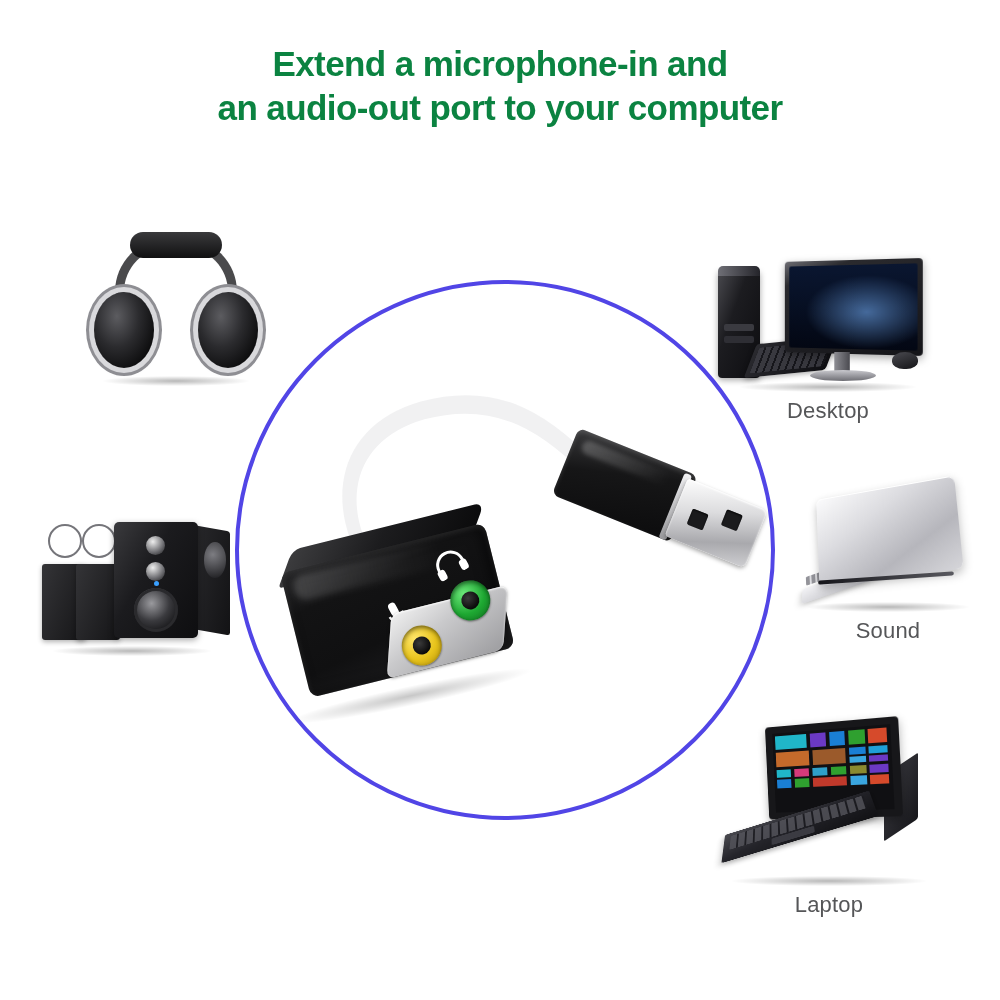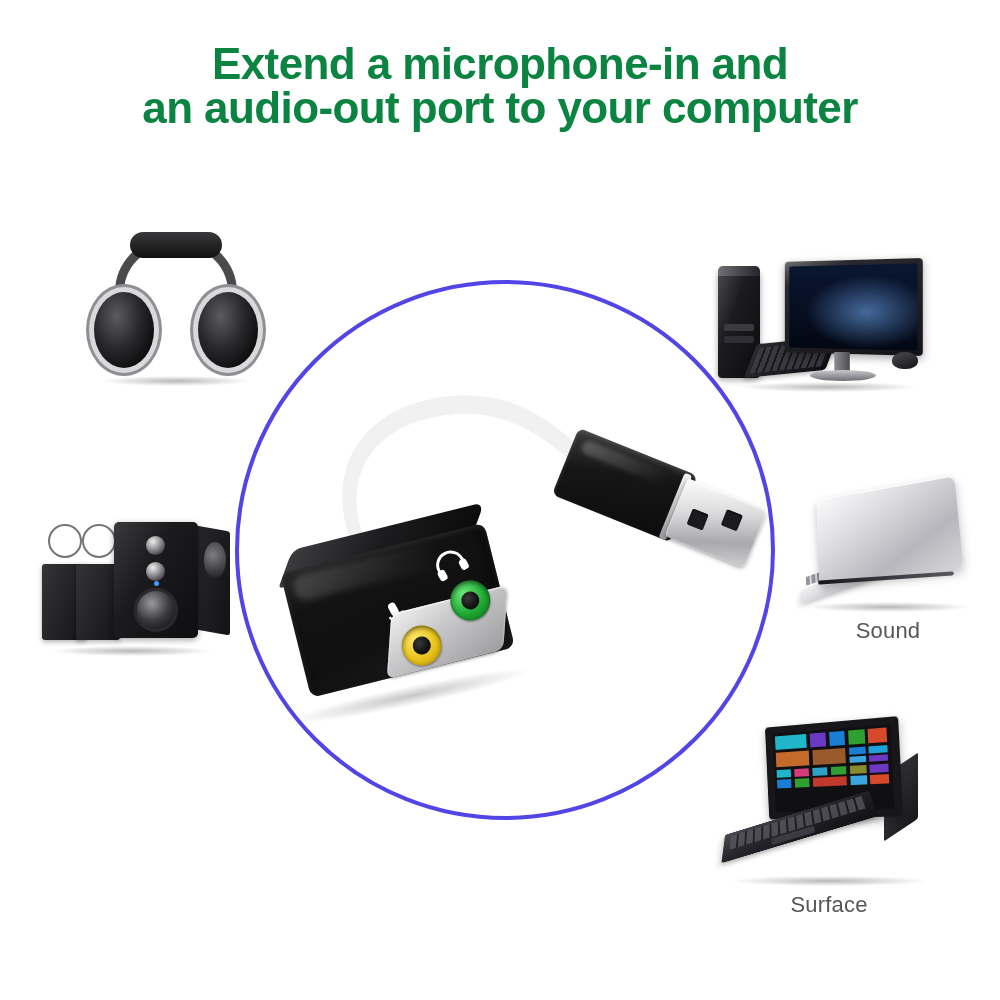--- a/index.html
+++ b/index.html
@@ -6,21 +6,21 @@
   body{
     width:1000px;height:1000px;background:#ffffff;
     font-family:"Liberation Sans","DejaVu Sans",sans-serif;
     overflow:hidden;position:relative;
   }
   #stage{position:absolute;inset:0;width:1000px;height:1000px;}
 
   
   .headline{
     position:absolute;left:0;top:42px;width:1000px;text-align:center;
-    color:#0b8341;font-weight:700;font-size:44px;line-height:44px;
+    color:#0b8341;font-weight:700;font-size:35px;line-height:44px;
     letter-spacing:-0.6px;
   }
   .headline .l2{display:block;}
   .subtitle{
     position:absolute;left:0;top:148px;width:1000px;text-align:center;
     color:#58585a;font-size:26px;font-weight:400;letter-spacing:0.1px;
   }
 
   
   .ring{
@@ -350,20 +350,21 @@
         <span class="keys"></span>
       </div>
       <div class="dk-monitor">
         <div class="dk-screen"></div>
       </div>
       <div class="dk-stand"></div>
       <div class="dk-base"></div>
       <div class="dk-mouse"></div>
       <div class="shadow"></div>
     </div>
+    <div class="cap">Desktop</div>
   </div>
 
   <div class="item" id="cell-laptop">
     <div class="art">
       <div class="lt-kbd"></div>
       <div class="lt-base"></div>
       <div class="lt-lid"></div>
       <div class="lt-gap"></div>
       <div class="shadow"></div>
     </div>
@@ -398,16 +399,16 @@
             <i style="left: 66%; top: 59%; width: 13%; height: 10%; background: rgb(58, 166, 224);"></i>
             <i style="left: 82%; top: 59%; width: 15%; height: 10%; background: rgb(214, 74, 43);"></i>
           </div>
       </div>
       <div class="sf-cover">
         <span class="keys"></span>
         <span class="pad"></span>
       </div>
       <div class="shadow"></div>
     </div>
-    <div class="cap">Surface</div>
+    <div class="cap">Laptop</div>
   </div>
 
 </div>
 
 </body></html>

